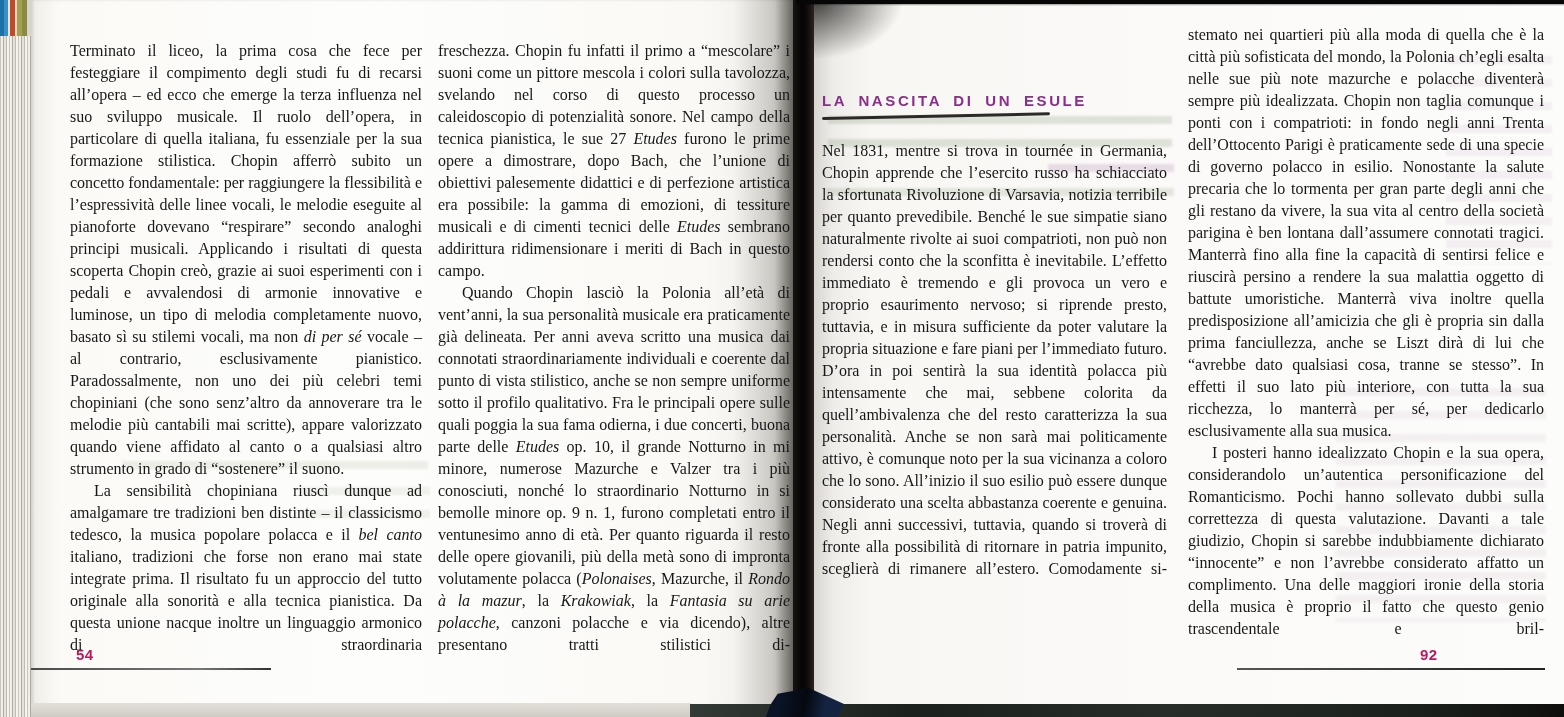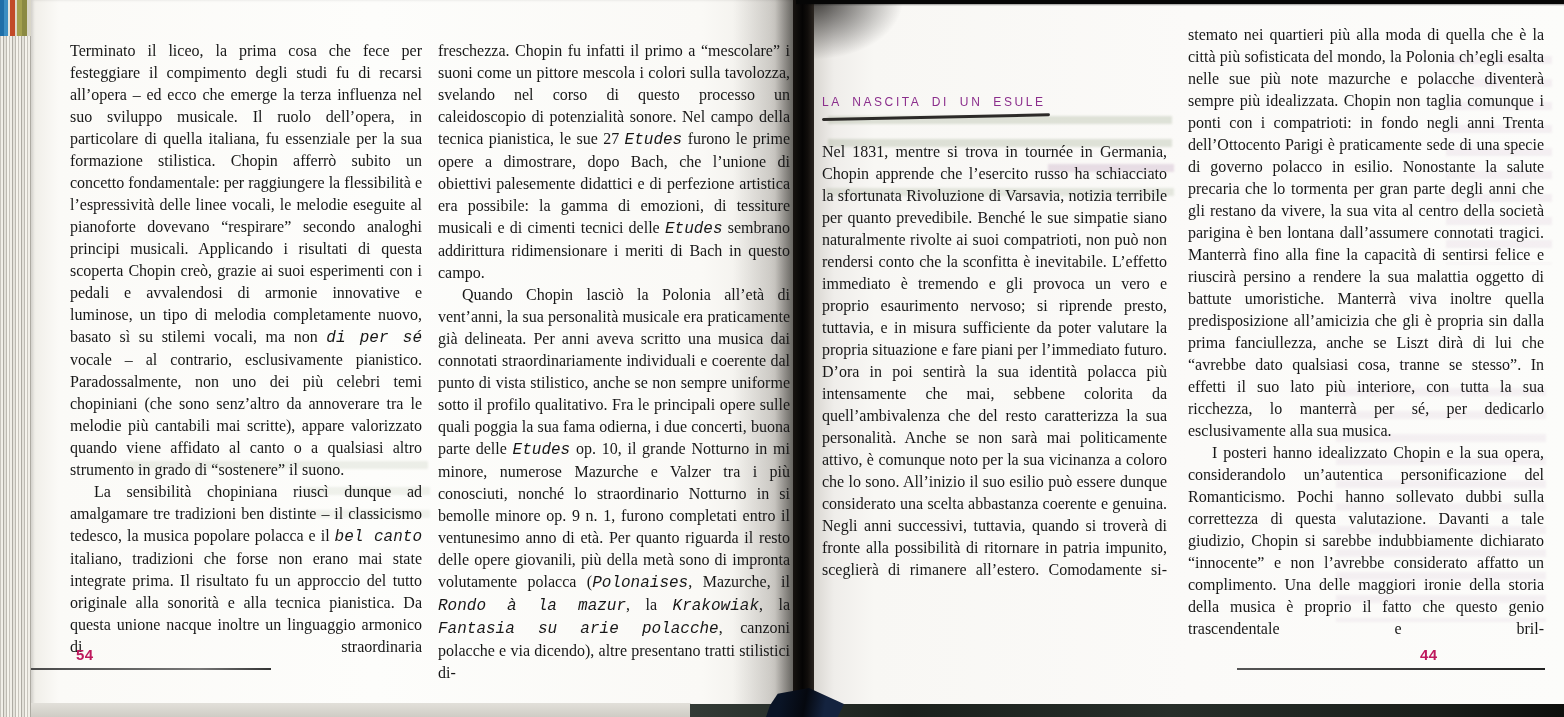--- a/index.html
+++ b/index.html
@@ -71,32 +71,32 @@
 
   
   .col{
     position:absolute;width:352px;
     font-size:16px;line-height:22px;color:#171717;
     text-align:justify;hyphens:none;
   }
   .col p{margin:0;padding:0;}
   .col p.indent{text-indent:24px;}
   .col p.flow-end{text-align-last:justify;-moz-text-align-last:justify;}
-  .col i{font-style:italic;font-family:Liberation Mono, monospace;}
+  .col i{font-style:italic;}
 
   #col1{left:70px;top:40px;}
   #col2{left:438px;top:40px;}
   #col3{left:822px;top:44px;width:345px;}
   #col4{left:1188px;top:24px;width:356px;}
 
   
   .section-heading{margin:46px 0 20px 0;text-align:left;text-align-last:left;}
   .heading-text{
-    font-family:"Liberation Sans", sans-serif;font-weight:normal;
-    font-size:12px;letter-spacing:2.6px;word-spacing:5px;
+    font-family:"Liberation Sans", sans-serif;font-weight:bold;
+    font-size:15px;letter-spacing:2.6px;word-spacing:5px;
     color:#8b2e8c;white-space:nowrap;
   }
   .heading-underline{
     height:2.5px;background:#2c2a28;width:228px;margin-top:5px;
     transform:rotate(-1.2deg);transform-origin:left center;border-radius:2px;
   }
 
   
   .page-num{
     position:absolute;font-family:"Liberation Sans", sans-serif;
@@ -158,16 +158,16 @@
       <div class="section-heading"><span class="heading-text" style="color: rgb(139, 46, 140);">LA NASCITA DI UN ESULE</span><div class="heading-underline"></div></div>
       <p class="flow-end"><span>Nel 1831, mentre si trova in tournée in Germania, Chopin apprende che l’esercito russo ha schiacciato la sfortunata Rivoluzione di Varsavia, notizia terribile per quanto prevedibile. Benché le sue simpatie siano naturalmente rivolte ai suoi compatrioti, non può non rendersi conto che la sconfitta è inevitabile. L’effetto immediato è tremendo e gli provoca un vero e proprio esaurimento nervoso; si riprende presto, tuttavia, e in misura sufficiente da poter valutare la propria situazione e fare piani per l’immediato futuro. D’ora in poi sentirà la sua identità polacca più intensamente che mai, sebbene colorita da quell’ambivalenza che del resto caratterizza la sua personalità. Anche se non sarà mai politicamente attivo, è comunque noto per la sua vicinanza a coloro che lo sono. All’inizio il suo esilio può essere dunque considerato una scelta abbastanza coerente e genuina. Negli anni successivi, tuttavia, quando si troverà di fronte alla possibilità di ritornare in patria impunito, sceglierà di rimanere all’estero. Comodamente si-</span></p>
     </div>
   <div class="col" id="col4">
       <p class=""><span>stemato nei quartieri più alla moda di quella che è la città più sofisticata del mondo, la Polonia ch’egli esalta nelle sue più note mazurche e polacche diventerà sempre più idealizzata. Chopin non taglia comunque i ponti con i compatrioti: in fondo negli anni Trenta dell’Ottocento Parigi è praticamente sede di una specie di governo polacco in esilio. Nonostante la salute precaria che lo tormenta per gran parte degli anni che gli restano da vivere, la sua vita al centro della società parigina è ben lontana dall’assumere connotati tragici. Manterrà fino alla fine la capacità di sentirsi felice e riuscirà persino a rendere la sua malattia oggetto di battute umoristiche. Manterrà viva inoltre quella predisposizione all’amicizia che gli è propria sin dalla prima fanciullezza, anche se Liszt dirà di lui che “avrebbe dato qualsiasi cosa, tranne se stesso”. In effetti il suo lato più interiore, con tutta la sua ricchezza, lo manterrà per sé, per dedicarlo esclusivamente alla sua musica.</span></p>
       <p class="indent flow-end"><span>I posteri hanno idealizzato Chopin e la sua opera, considerandolo un’autentica personificazione del Romanticismo. Pochi hanno sollevato dubbi sulla correttezza di questa valutazione. Davanti a tale giudizio, Chopin si sarebbe indubbiamente dichiarato “innocente” e non l’avrebbe considerato affatto un complimento. Una delle maggiori ironie della storia della musica è proprio il fatto che questo genio trascendentale e bril-</span></p>
     </div>
 
   <div class="page-num" id="pn-left">54</div>
   <div class="folio-rule" id="rule-left"></div>
-  <div class="page-num" id="pn-right">44</div>
+  <div class="page-num" id="pn-right">92</div>
   <div class="folio-rule" id="rule-right"></div>
 
 </div>
 
 </body></html>

